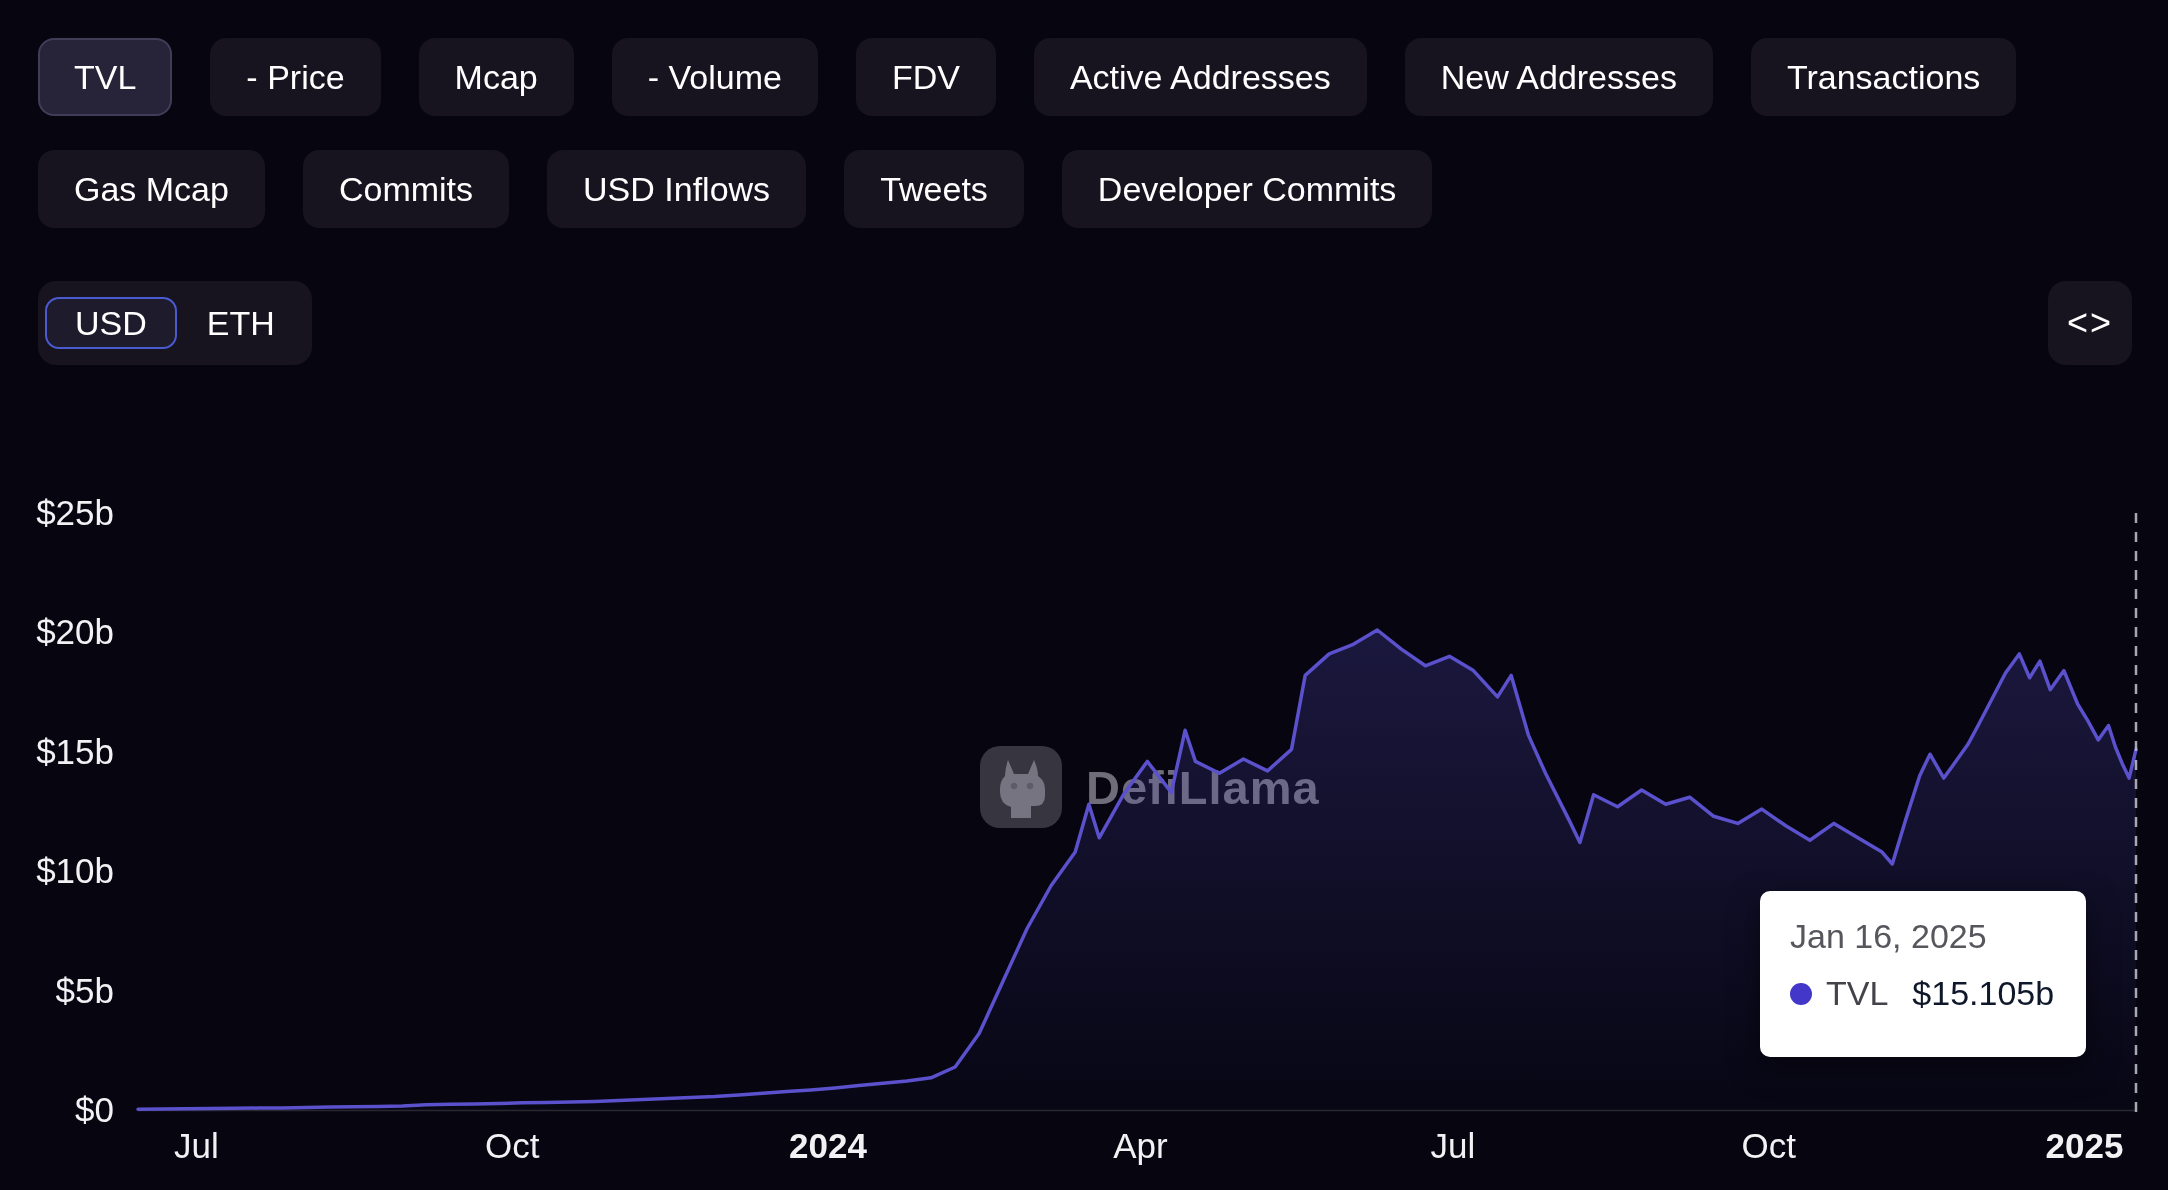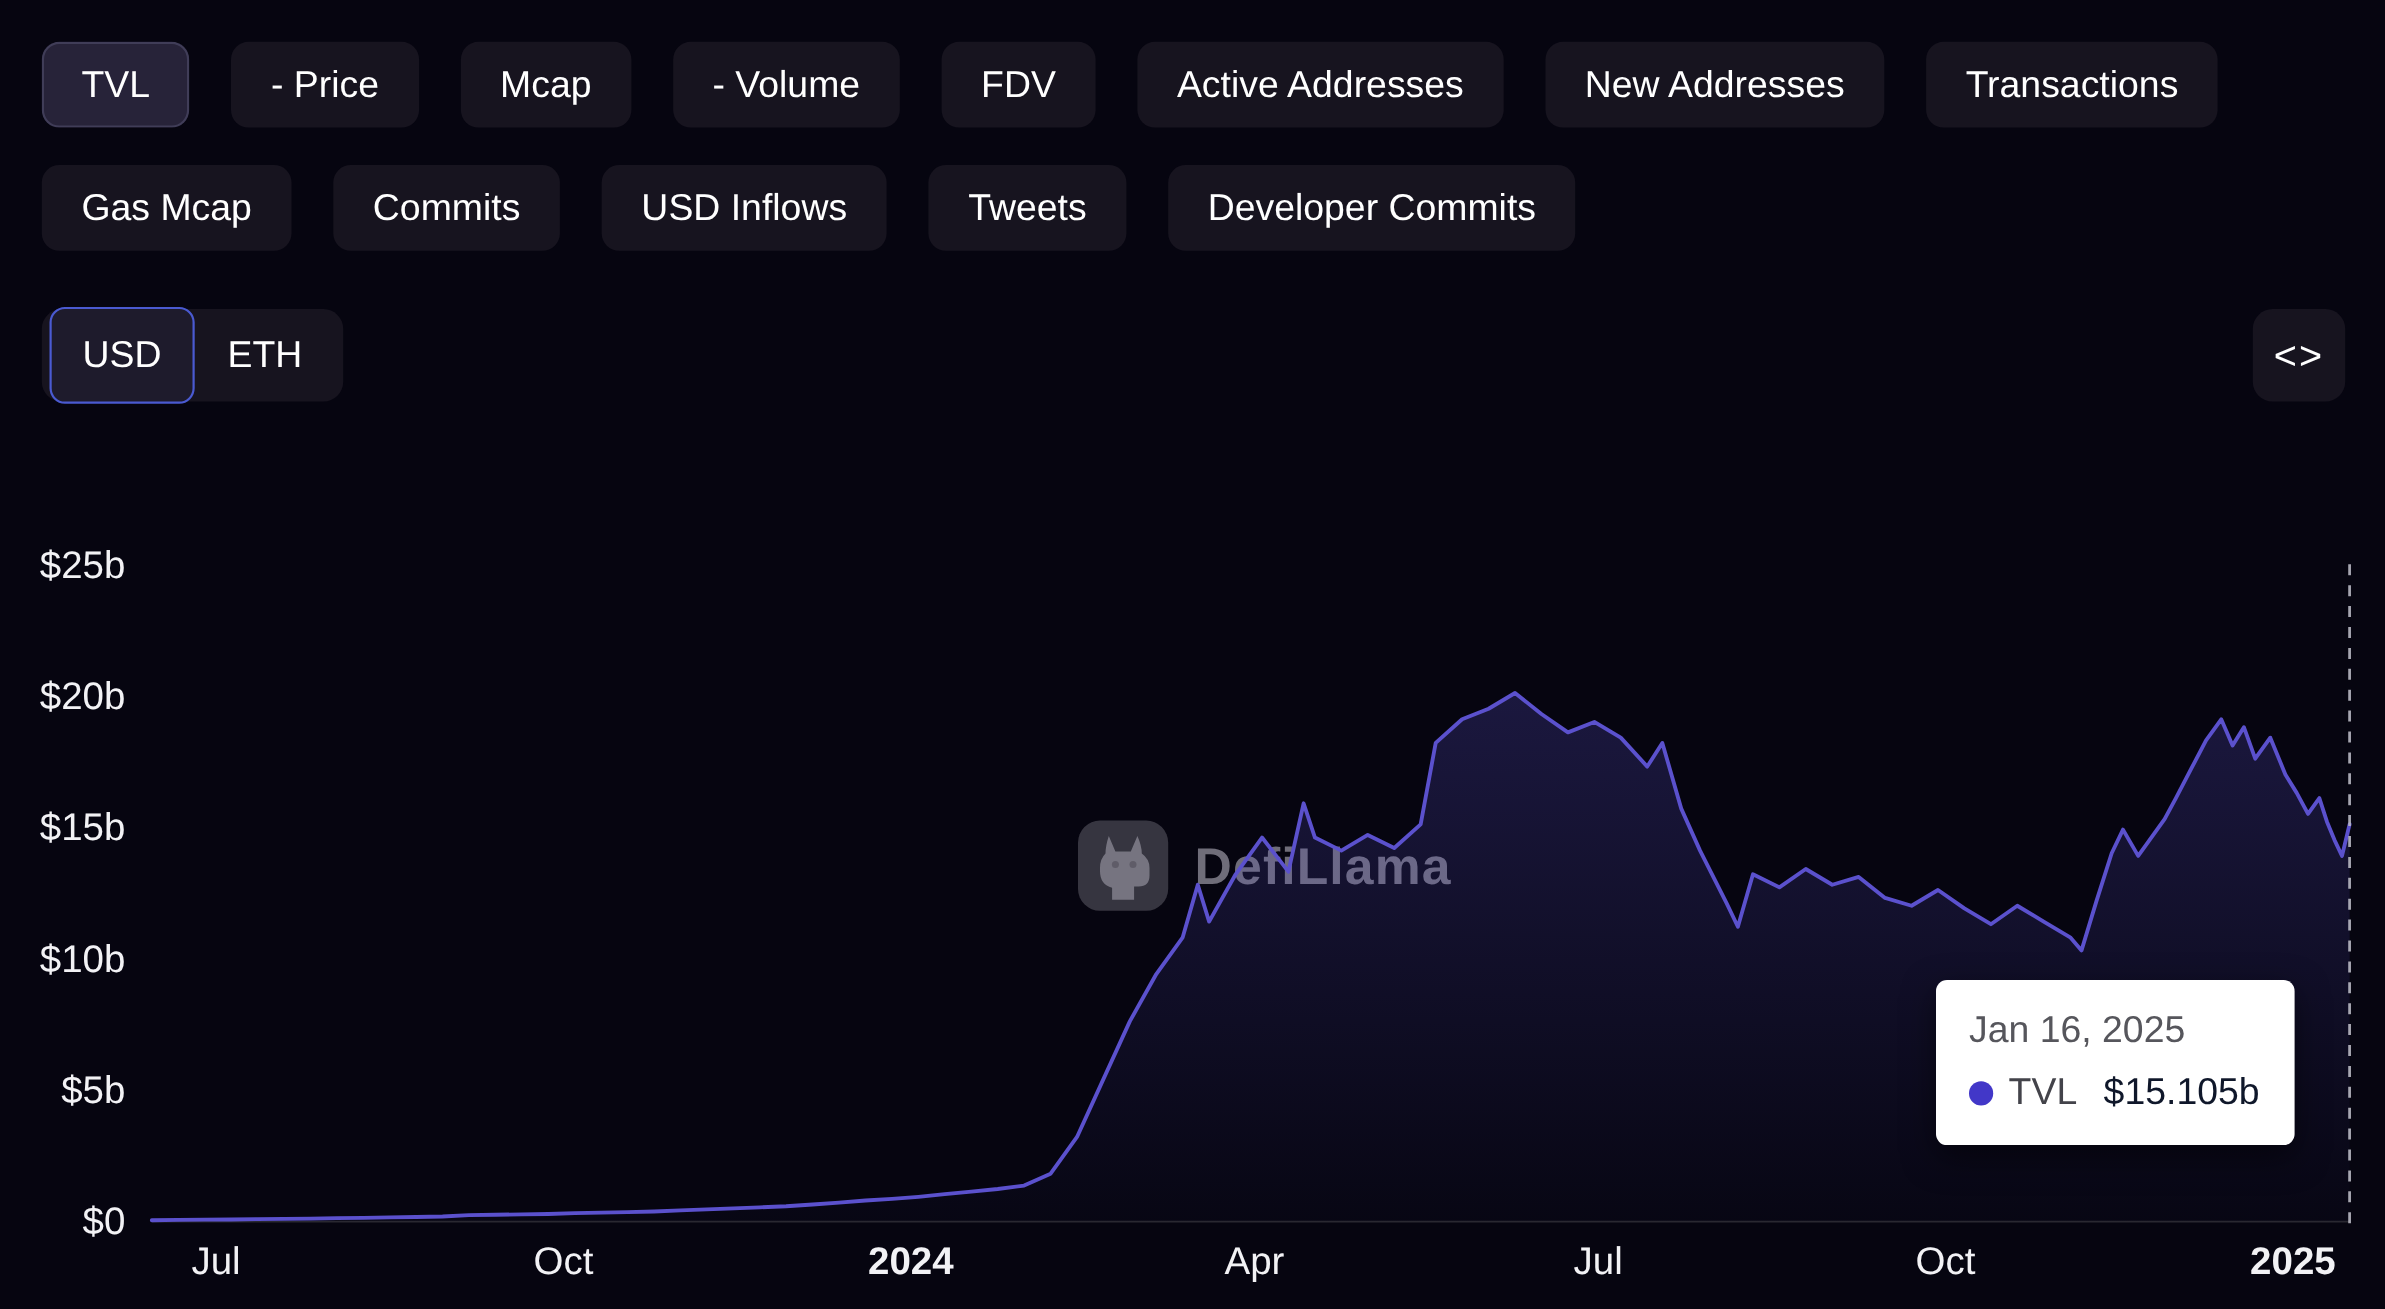--- a/index.html
+++ b/index.html
@@ -23,21 +23,21 @@
   .tab.selected {
     background:#272339;
     box-shadow:inset 0 0 0 2px rgba(130,130,170,0.28);
   }
   .denom-toggle {
     position:absolute; left:38px; top:281px; height:84px;
     background:#17141f; border-radius:18px; padding:7px;
     display:flex; align-items:center;
   }
   .denom-chip {
-    height:88px; padding:0 30px; border:none; border-radius:14px;
+    height:52px; padding:0 30px; border:none; border-radius:14px;
     background:transparent; color:#ffffff; font-size:34px;
     font-family:"Liberation Sans", sans-serif; cursor:pointer;
     display:flex; align-items:center;
   }
   .denom-chip.selected {
     background:#1e1b2c; border:2px solid #4a5ad1; padding:0 28px;
   }
   .embed-btn {
     position:absolute; right:36px; top:281px; width:84px; height:84px;
     border:none; border-radius:18px; background:#17141f; color:#ffffff;
@@ -51,21 +51,21 @@
   .watermark {
     position:absolute; left:978px; top:744px;
     display:flex; align-items:center; gap:22px;
     pointer-events:none;
   }
   .watermark-text {
     font-size:47px; font-weight:bold; color:#6f6d79; letter-spacing:1px;
   }
   .tooltip {
     position:absolute; left:1760px; top:891px; min-width:318px;
-    background:#ffffff; border-radius:10px; padding:26px 32px 28px 30px;
+    background:#ffffff; border-radius:10px; padding:26px 32px 44px 30px;
     box-shadow:0 10px 30px rgba(0,0,0,0.5);
   }
   .tooltip-date { font-size:34px; color:#56565c; margin-bottom:18px; }
   .tooltip-row { display:flex; align-items:center; gap:14px; font-size:34px; color:#43434a; }
   .tooltip-dot { width:22px; height:22px; border-radius:50%; background:#4237c8; flex:none; }
   .tooltip-value { margin-left:10px; color:#0f172a; }
 </style>
 </head>
 <body>
 

